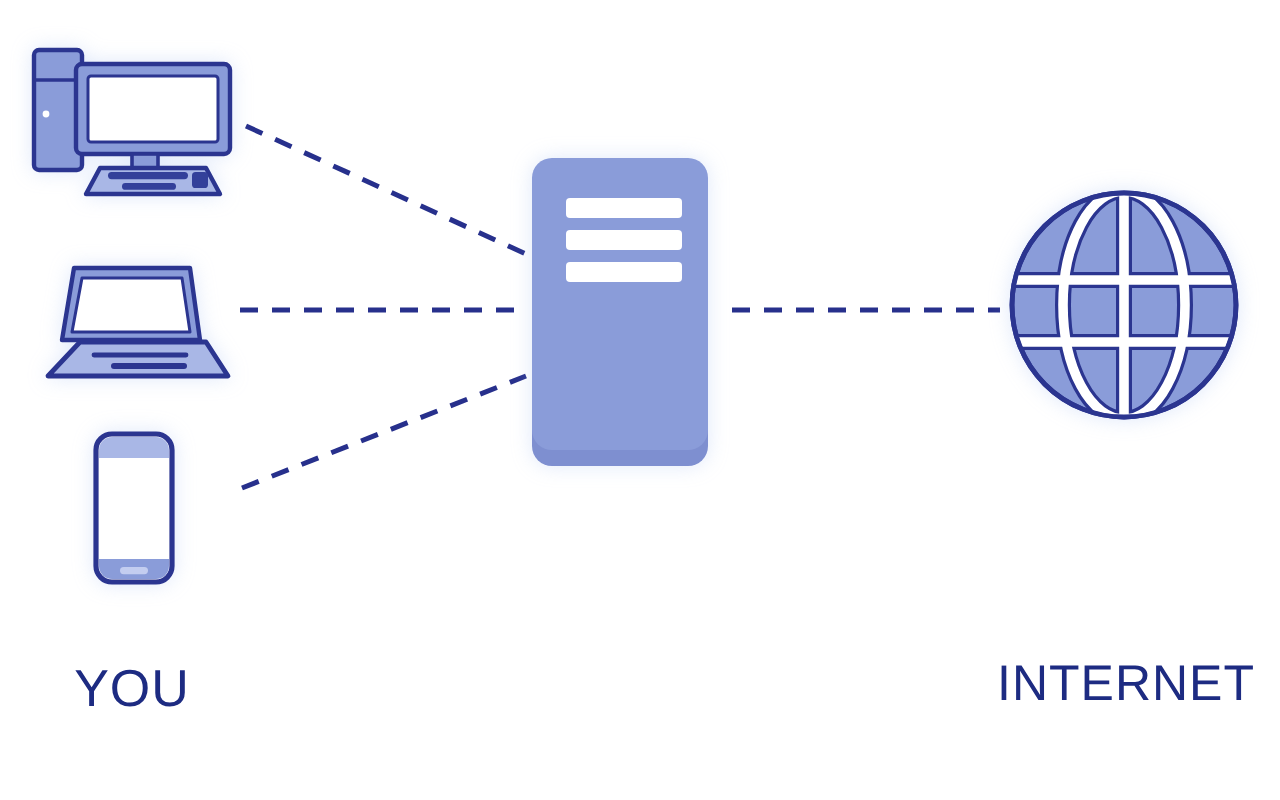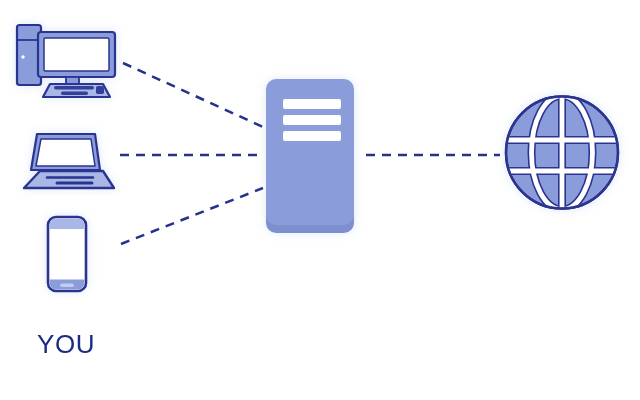--- a/index.html
+++ b/index.html
@@ -118,14 +118,15 @@
           <ellipse cx="562" cy="152.5" rx="30.5" ry="57"></ellipse>
           <line x1="503" y1="140" x2="621" y2="140"></line>
           <line x1="503" y1="171" x2="621" y2="171"></line>
         </g>
       </g>
       <circle class="no-fill stroke-navy" cx="562" cy="152.5" r="56" stroke-width="2.4"></circle>
     </g>
   </svg>
 
   <div class="label label-you">YOU</div>
+  <div class="label label-internet">INTERNET</div>
 
 </div>
 
 </body></html>

